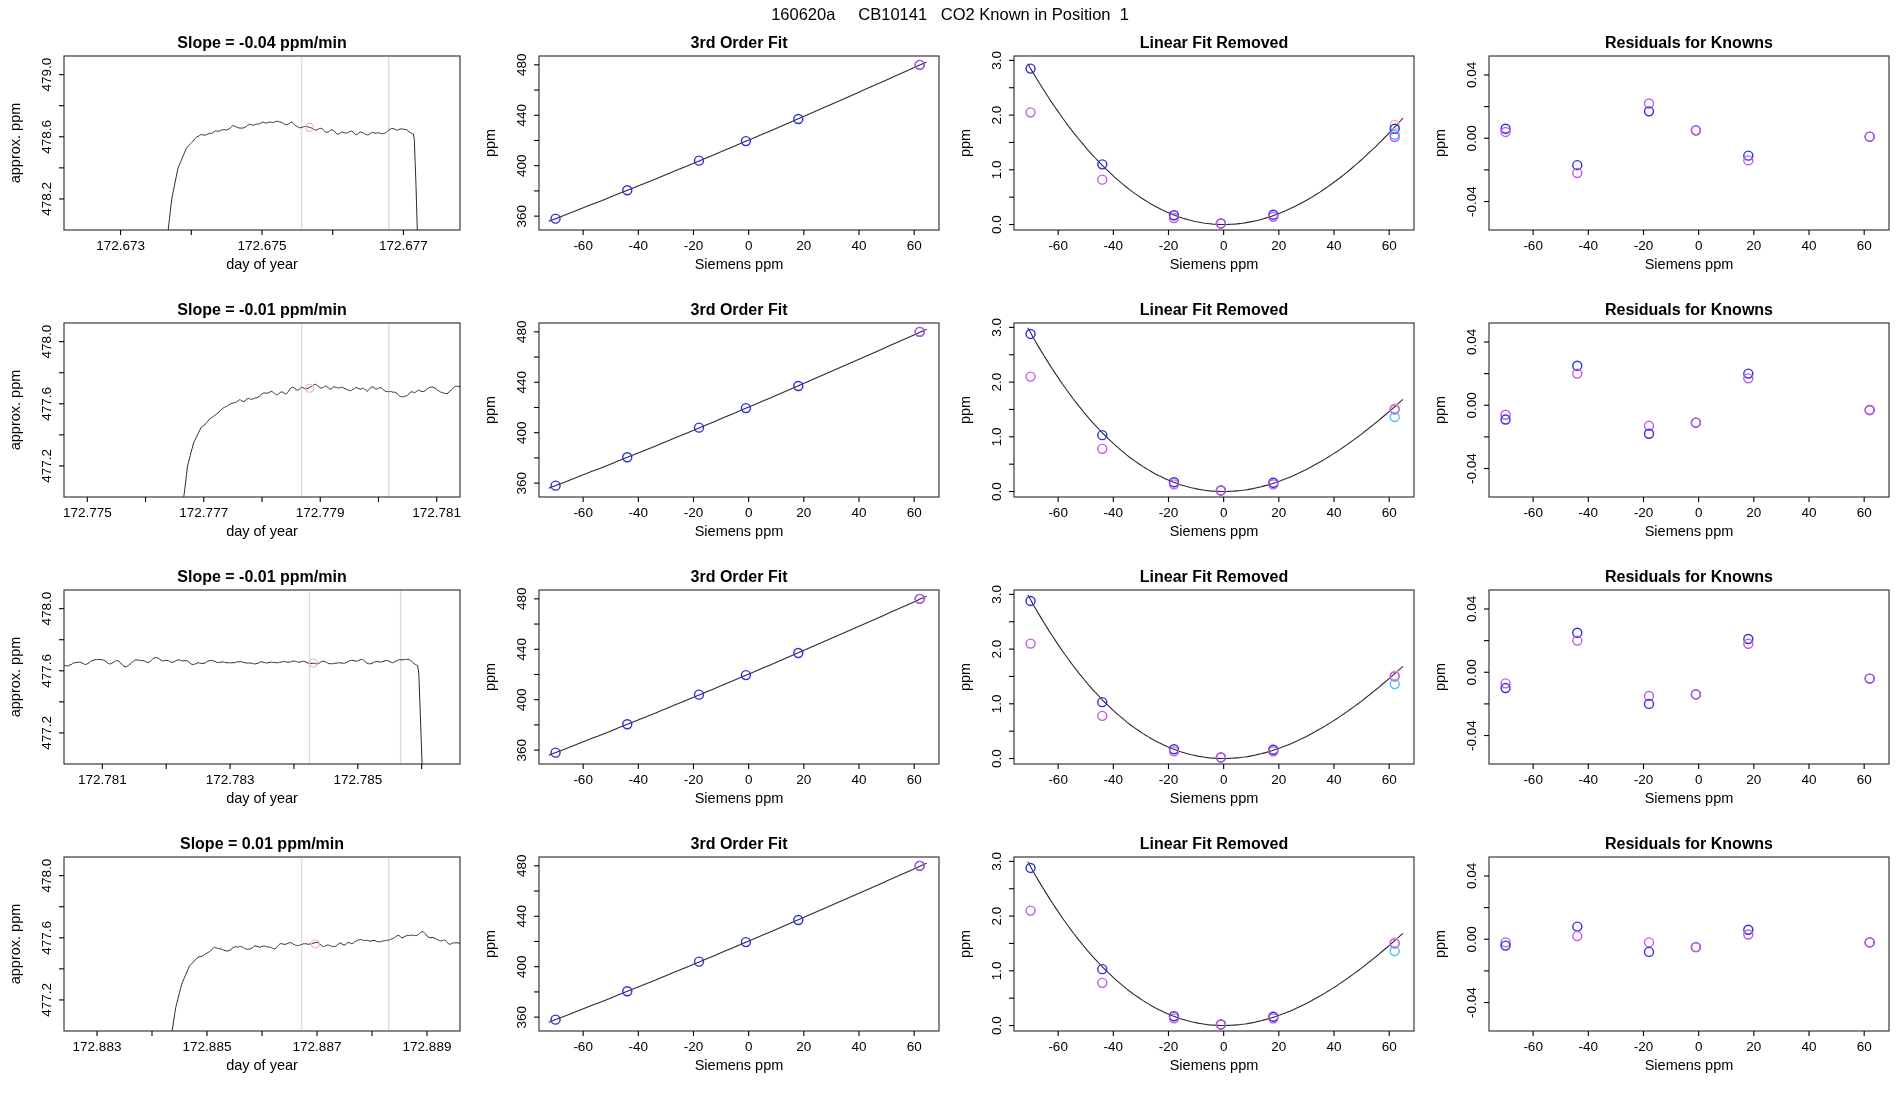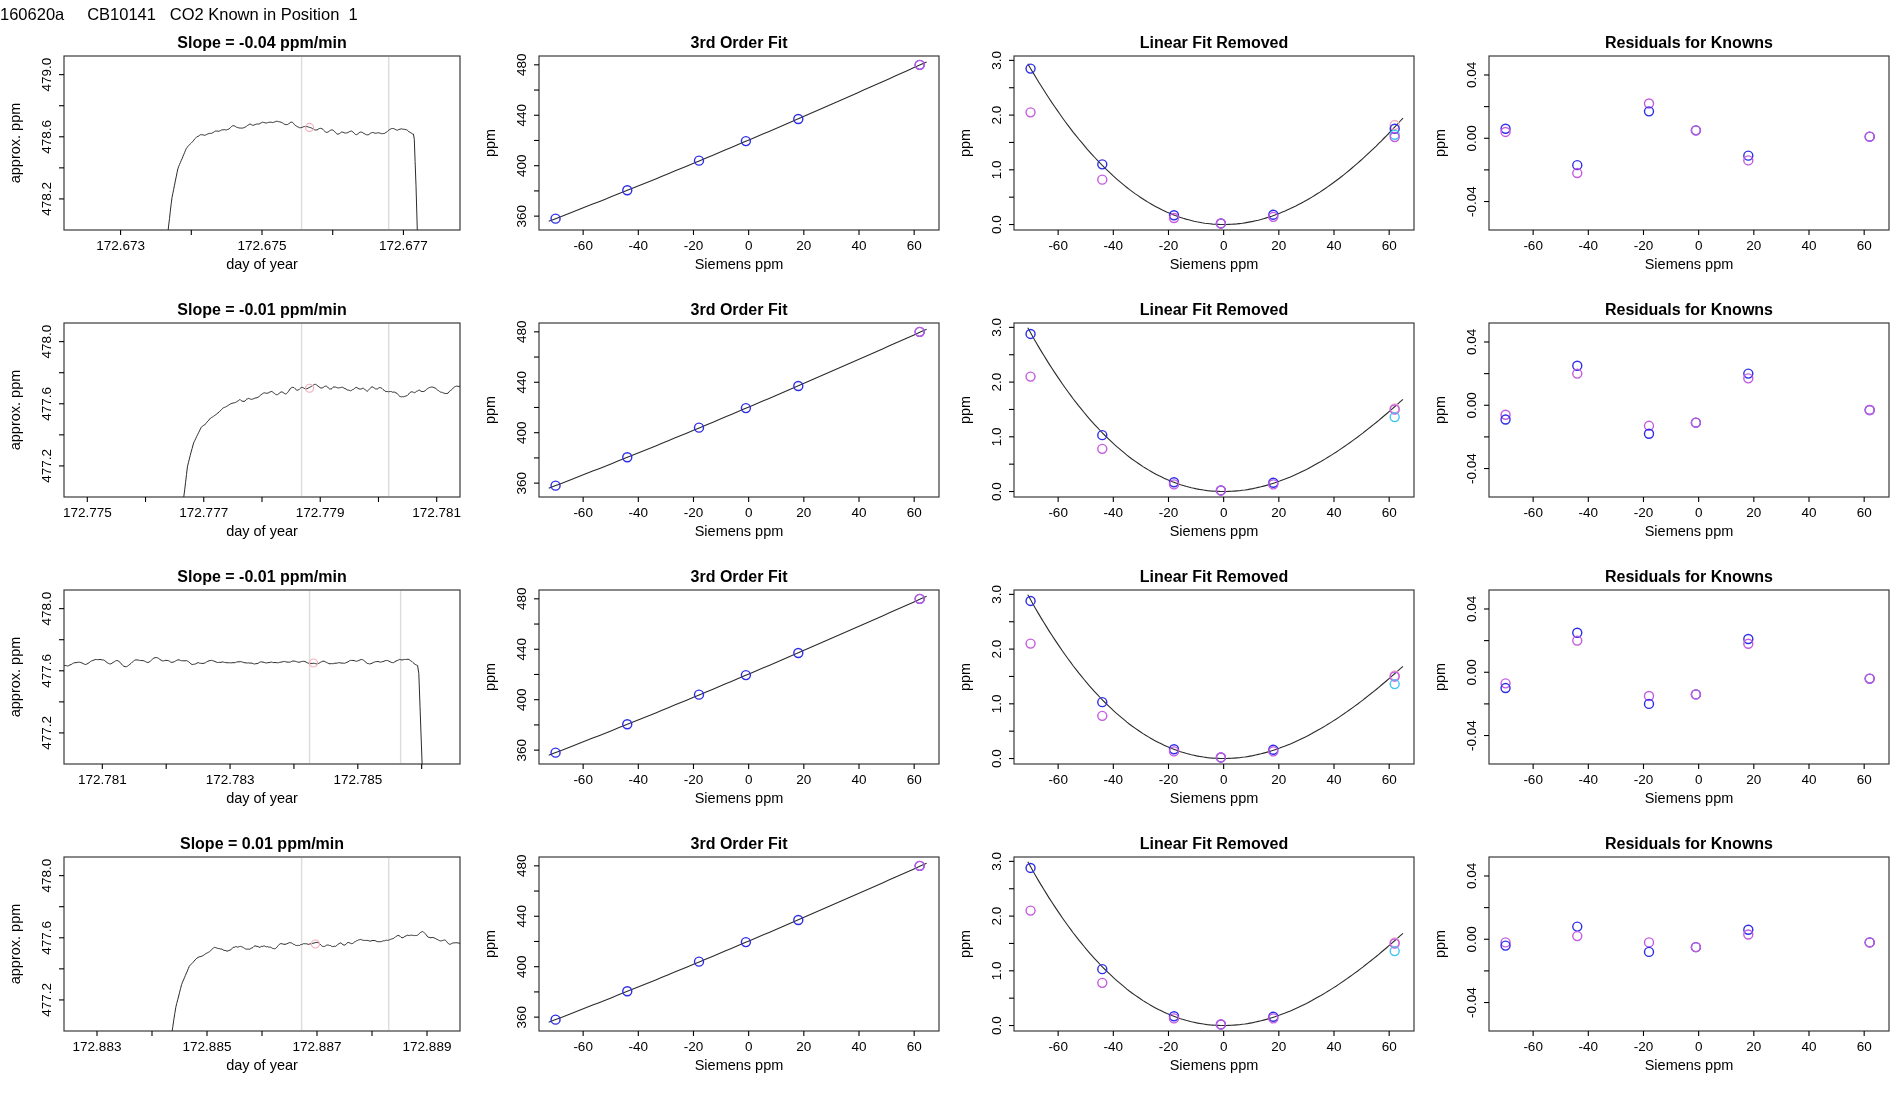--- a/index.html
+++ b/index.html
@@ -1,18 +1,18 @@
 <!DOCTYPE html>
 <html><head>
 <meta charset="utf-8">
 <style>
   html,body{margin:0;padding:0;background:#ffffff;}
   .figure{position:relative;width:1900px;height:1100px;background:#fff;
           font-family:"Liberation Sans",sans-serif;color:#000;overflow:hidden;}
-  .main-title{position:absolute;top:5px;left:0;width:100%;text-align:left;
+  .main-title{position:absolute;top:5px;left:0;width:100%;text-align:center;
               font-size:16.5px;white-space:pre;}
   .grid{position:absolute;top:30px;left:0;display:grid;
         grid-template-columns:repeat(4,475px);grid-auto-rows:267px;}
   .panel{width:475px;height:267px;}
   .panel svg{display:block;}
   .panel text{font-family:"Liberation Sans",sans-serif;fill:#000;}
 </style>
 </head>
 <body>
 

